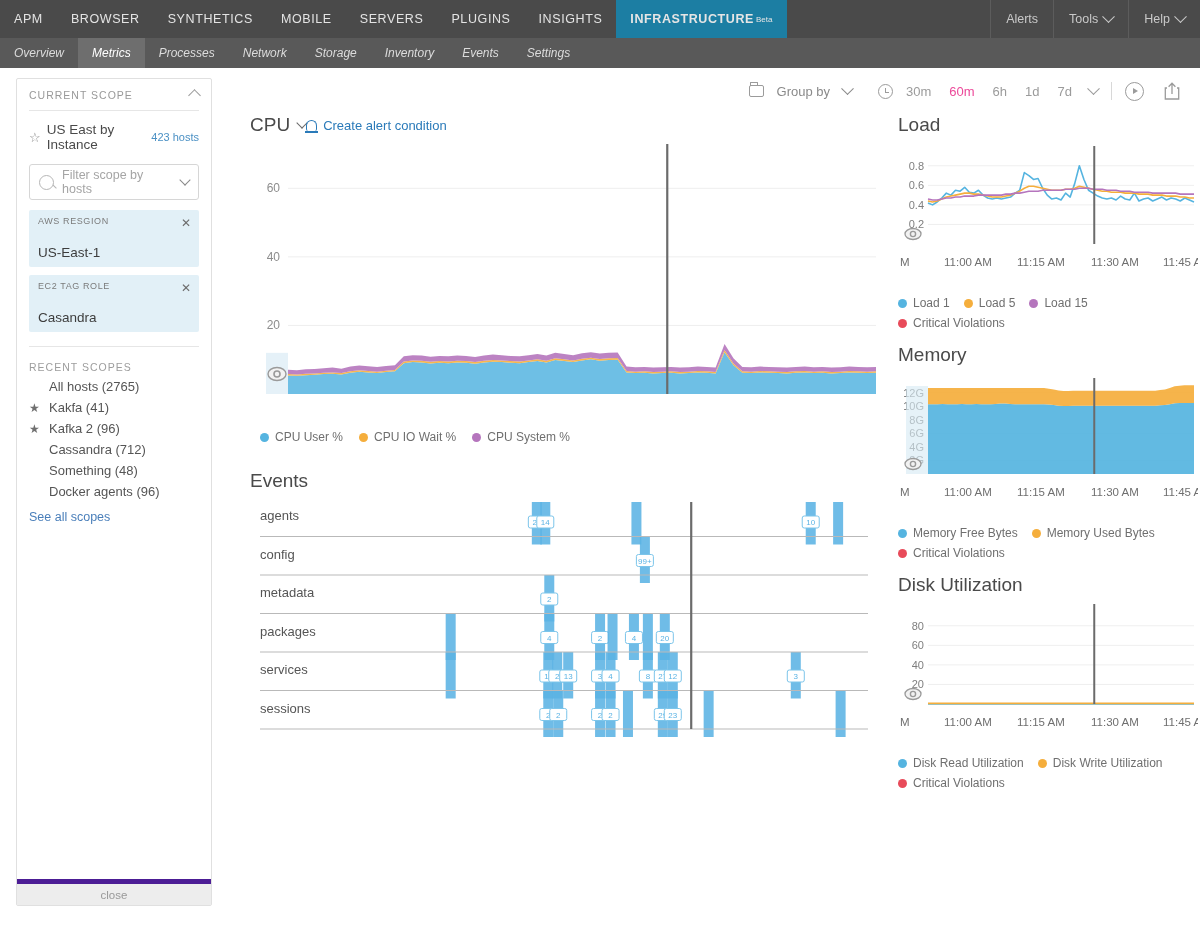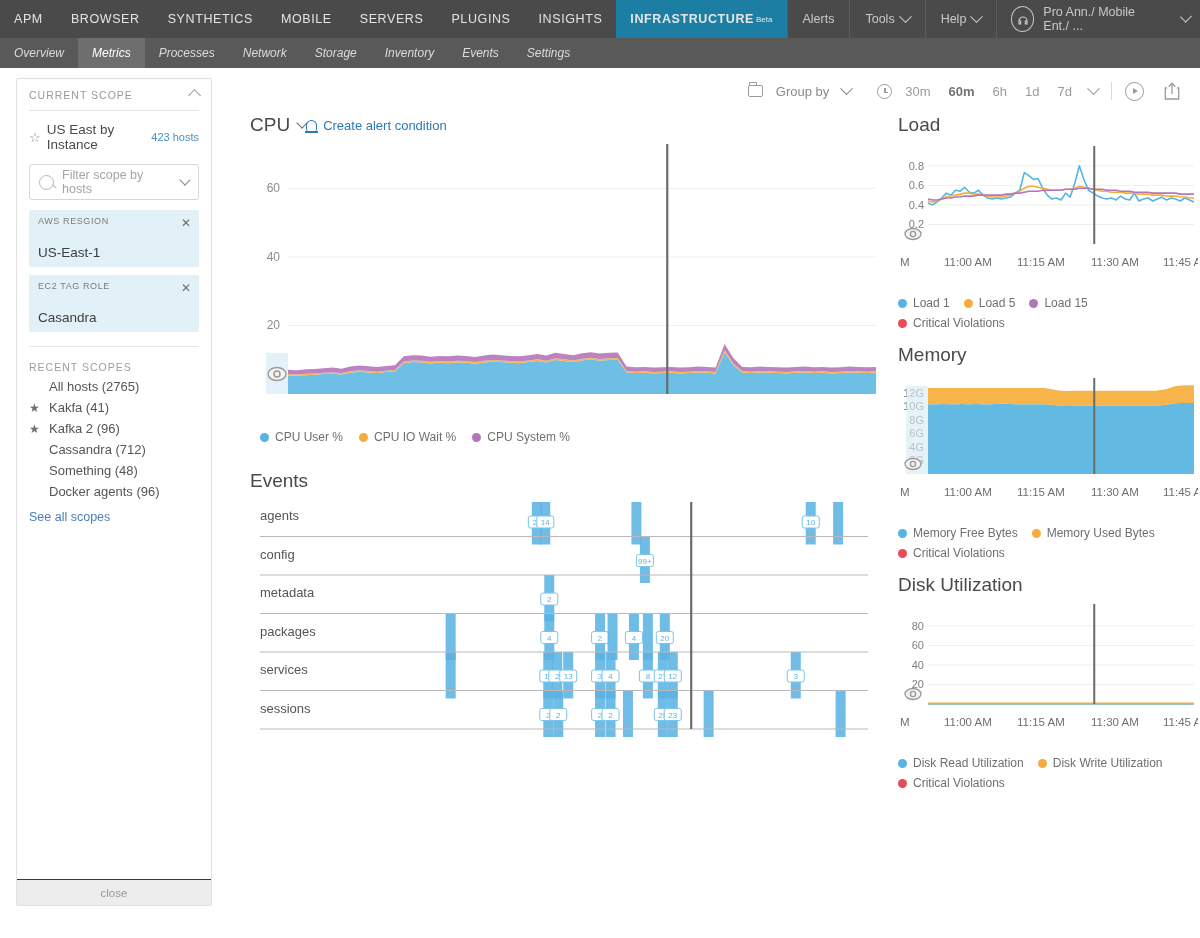--- a/index.html
+++ b/index.html
@@ -63,34 +63,34 @@
   .chev-dn { width:8px; height:8px; border-right:1.5px solid #888; border-bottom:1.5px solid #888; transform:rotate(45deg); margin-bottom:4px; }
   .tag { margin:0 12px 8px; background:#e2f0f7; border-radius:2px; padding:6px 9px 7px; position:relative; }
   .tag-key { font-size:9px; letter-spacing:.6px; color:#7b7b7b; text-transform:uppercase; }
   .tag-val { font-size:13.5px; color:#3d3d3d; margin-top:19px; }
   .tag-x { position:absolute; right:8px; top:7px; color:#6d6d6d; font-size:12px; cursor:pointer; line-height:1; }
   .recent { padding:14px 12px 0; }
   .recent-title { font-size:10.5px; letter-spacing:1px; color:#9d9d9d; margin-bottom:3px; }
   .recent-item { display:flex; align-items:center; gap:6px; font-size:13px; color:#555; padding:3px 0 3px 0; cursor:pointer; }
   .recent-item .rstar { width:14px; color:#707070; font-size:12px; text-align:left; flex:0 0 14px; }
   .see-all { font-size:12.5px; color:#4a7fba; padding:8px 12px 0; cursor:pointer; }
-  .close-bar { margin-top:auto; height:26px; background:#ededed; border-top:1px solid #4c1d95; display:flex; align-items:center; justify-content:center; font-size:11.5px; color:#999; cursor:pointer; }
+  .close-bar { margin-top:auto; height:26px; background:#ededed; border-top:5px solid #4c1d95; display:flex; align-items:center; justify-content:center; font-size:11.5px; color:#999; cursor:pointer; }
 
   
   .main { flex:1; padding:0 0 0 0; position:relative; }
   .toolbar { height:46px; display:flex; align-items:center; justify-content:flex-end; gap:0; padding:0 20px 0 0; }
   .tb-item { display:flex; align-items:center; gap:13px; color:#8a8a8a; font-size:13px; cursor:pointer; }
   .tb-gap { width:26px; }
   .folder-ico { width:15px; height:12px; border:1.4px solid #9b9b9b; border-radius:2px; position:relative; }
   .folder-ico:before { content:""; position:absolute; top:-4px; left:0px; width:6px; height:3px; border:1.4px solid #9b9b9b; border-bottom:none; border-radius:1px 1px 0 0; }
   .clock-ico { width:15px; height:15px; border:1.4px solid #9b9b9b; border-radius:50%; position:relative; }
   .clock-ico:before { content:""; position:absolute; left:6px; top:3px; width:1.3px; height:4.5px; background:#9b9b9b; }
   .clock-ico:after { content:""; position:absolute; left:6px; top:7px; width:4px; height:1.3px; background:#9b9b9b; }
   .range { font-size:13px; color:#9b9b9b; padding:0 9px; cursor:pointer; }
-  .range.active { color:#737373; font-weight:bold; }
+  .range.active { color:#ec4899; font-weight:normal; }
   .vdiv { width:1px; height:18px; background:#d8d8d8; margin:0 13px; }
   .play-ico { width:19px; height:19px; border:1.4px solid #9b9b9b; border-radius:50%; display:flex; align-items:center; justify-content:center; cursor:pointer; }
   .play-tri { width:0; height:0; border-left:5px solid #9b9b9b; border-top:3.5px solid transparent; border-bottom:3.5px solid transparent; margin-left:2px; }
   .share-ico { width:16px; height:18px; position:relative; cursor:pointer; margin-left:20px; }
 
   .panels { display:flex; }
   .left-panel { width:650px; flex:0 0 650px; padding-left:24px; }
   .right-panel { flex:1; padding-left:22px; }
 
   .chart-head { display:flex; align-items:center; justify-content:flex-start; padding-right:22px; }
@@ -148,29 +148,20 @@
     <div class="topright-item">
       <span>Alerts</span>
     </div>
     <div class="topright-item">
       <span>Tools</span>
       <span class="caret"></span>
     </div>
     <div class="topright-item">
       <span>Help</span>
       <span class="caret"></span>
-    </div>
-    <div class="acct">
-      <span class="avatar">
-        <svg width="14" height="14" viewBox="0 0 14 14">
-            <path d="M3 9 A4 4 0 0 1 11 9 M3 9 h1.6 v3 h-1.6 z M11 9 h-1.6 v3 h1.6 z" fill="none" stroke="#c9c9c9" stroke-width="1.2"></path>
-          </svg>
-      </span>
-      <span class="acct-name">Pro Ann./ Mobile Ent./ ...</span>
-      <span class="caret" style="color:#c9c9c9;margin-left:12px;"></span>
     </div>
   </div>
 </div>
 
 <div class="subbar" id="subnav">
     <div class="subnav-item">Overview</div>
     <div class="subnav-item active">Metrics</div>
     <div class="subnav-item">Processes</div>
     <div class="subnav-item">Network</div>
     <div class="subnav-item">Storage</div>

